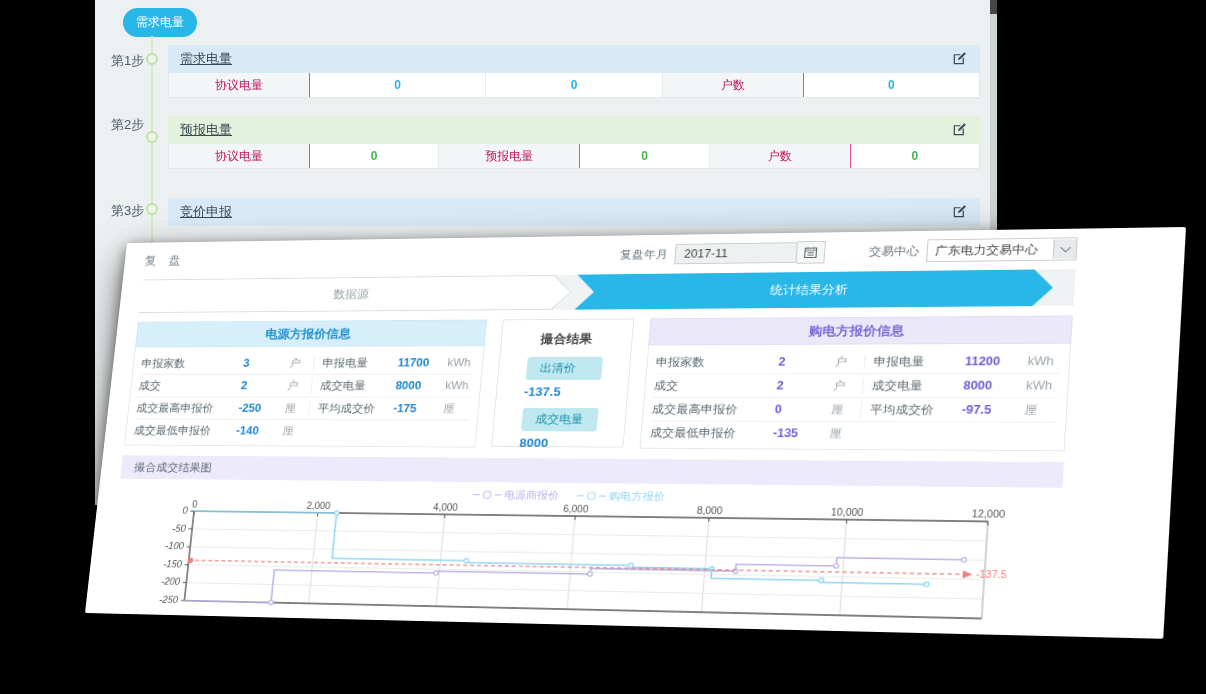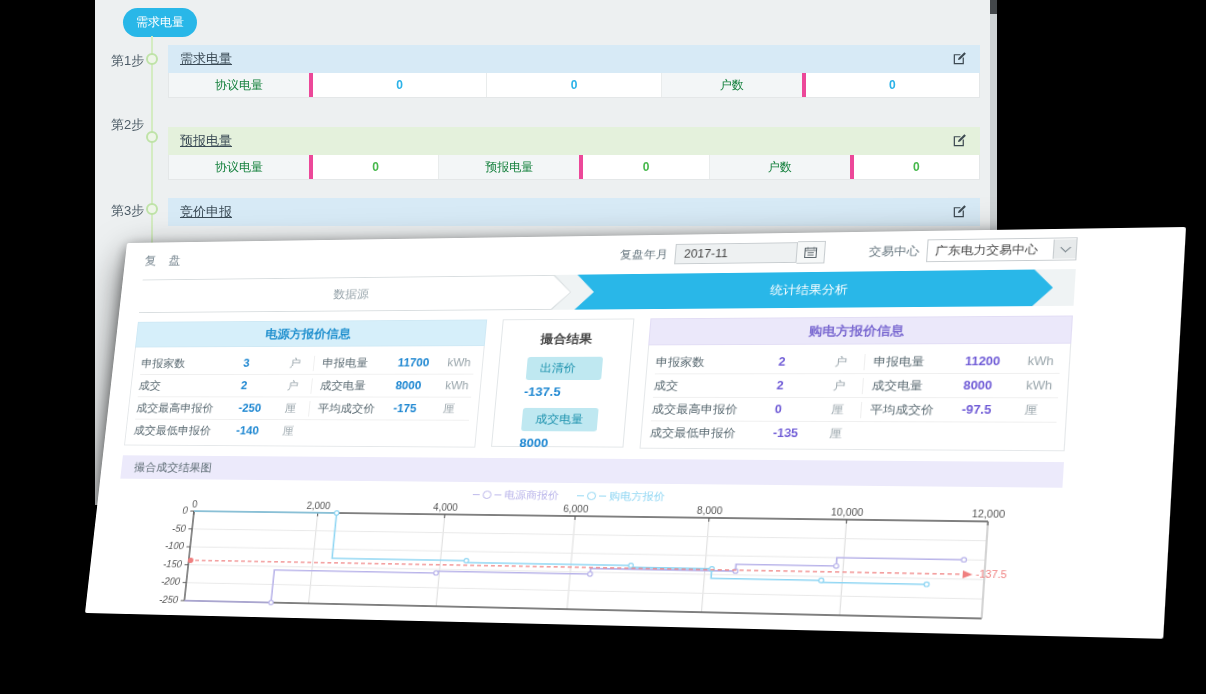--- a/index.html
+++ b/index.html
@@ -17,21 +17,21 @@
   .step-node{position:absolute;left:51px;width:8px;height:8px;border-radius:50%;
              background:#eef5e8;border:2px solid #bfe3a8;}
   .section{position:absolute;left:73px;right:17px;}
   .sec-head{height:28px;display:flex;align-items:center;padding:0 12px;font-size:13px;color:#3a4a55;text-decoration:underline;}
   .sec-head.blue{background:#d7eaf6;}
   .sec-head.green{background:#e4f1dc;}
   .sec-title{flex:1;}
   .edit-btn{width:16px;height:16px;cursor:pointer;}
   .sec-row{display:flex;height:24px;border:1px solid #e4e7e8;border-top:none;background:#fff;}
   .sec-cell{font-size:12px;display:flex;align-items:center;justify-content:center;}
-  .sec-cell.lab{background:#f3f6f7;color:#15803d;width:140px;border-right:4px solid #ec4899;}
+  .sec-cell.lab{background:#f3f6f7;color:#be185d;width:140px;border-right:1px solid #ec4899;}
   .sec-cell.val{flex:1;font-weight:bold;border-right:1px solid #e9ecec;}
   .sec-cell.val:last-child{border-right:none;}
   .val-blue{color:#2bb2e8;}
   .val-green{color:#47b84c;}
   
   #fg-window{position:absolute;left:127px;top:243px;width:1060px;height:415px;background:#fff;
      border-radius:2px;transform-origin:0 0;
      transform:matrix3d(0.89885,-0.01358,0,-0.000094632,-0.099186,0.87374,0,-0.000048049,0,0,1,0,0,0,0,1);
      box-shadow:0 14px 40px rgba(0,0,0,0.55),0 3px 14px rgba(0,0,0,0.4);}
   .fg-inner{position:absolute;left:22px;top:6px;width:940px;height:402px;}
@@ -111,21 +111,21 @@
         <div class="sec-row">
           <div class="sec-cell lab">协议电量</div>
           <div class="sec-cell val val-blue">0</div>
           <div class="sec-cell val val-blue">0</div>
           <div class="sec-cell lab">户数</div>
           <div class="sec-cell val val-blue">0</div>
         </div>
       </div>
       <div class="step-label" style="top: 116px;">第2步</div>
       <div class="step-node" style="top: 131px;"></div>
-      <div class="section" style="top: 127px;">
+      <div class="section" style="top: 116px;">
         <div class="sec-head green">
           <div class="sec-title">预报电量</div>
           <div class="edit-btn"><svg width="15" height="15" viewBox="0 0 16 16">
               <path d="M12 7 V13.5 H2.5 V4 H9" fill="none" stroke="#3d4a52" stroke-width="1.3"></path>
               <path d="M13.2 1.2 L14.8 2.8 L8.6 9 L6.3 9.7 L7 7.4 Z" fill="#3d4a52"></path>
             </svg></div>
         </div>
         <div class="sec-row">
           <div class="sec-cell lab">协议电量</div>
           <div class="sec-cell val val-green">0</div>

